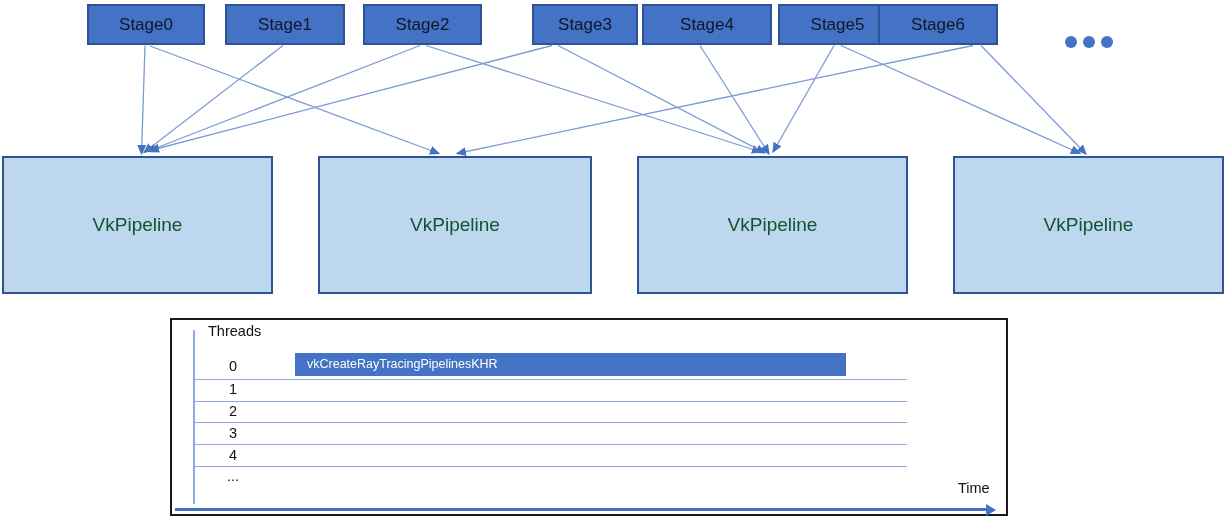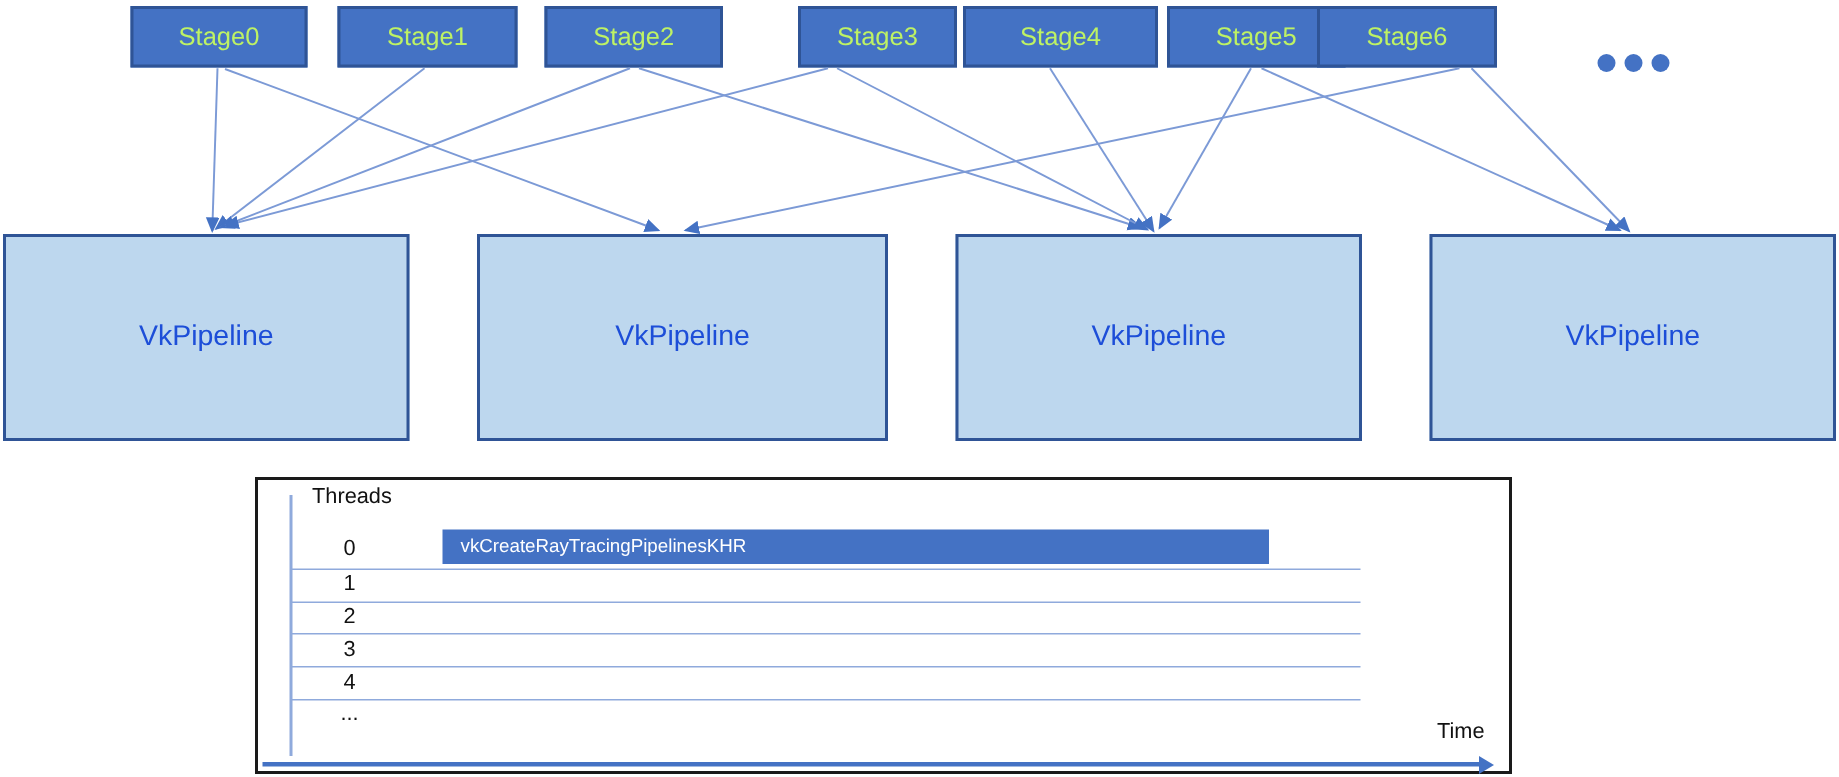--- a/index.html
+++ b/index.html
@@ -4,32 +4,32 @@
 <style>
   html,body{margin:0;padding:0;background:#ffffff;}
   body{
     position:relative;width:1226px;height:518px;overflow:hidden;
     font-family:"Liberation Sans", sans-serif;
   }
   
   .stage{
     position:absolute;top:4px;height:41px;box-sizing:border-box;
     background:#4472C4;border:2px solid #2F5496;
-    color:#bef264;font-size:17px;
+    color:#0f172a;font-size:17px;
     display:flex;align-items:center;justify-content:center;
   }
   .dot{
     position:absolute;top:36px;width:12px;height:12px;border-radius:50%;
     background:#4472C4;
   }
   
   .pipeline{
     position:absolute;top:156px;height:138px;box-sizing:border-box;
     background:#BDD7EE;border:2px solid #2F5496;
-    color:#1d4ed8;font-size:19px;
+    color:#14532d;font-size:19px;
     display:flex;align-items:center;justify-content:center;
   }
   
   #edges{position:absolute;left:0;top:0;pointer-events:none;}
   #edges line{stroke:#7C9AD6;stroke-width:1.3;}
   
   .chart{
     position:absolute;left:170px;top:318px;width:838px;height:198px;
     box-sizing:border-box;border:2px solid #1A1A1A;background:#ffffff;padding-left:48px;
   }

